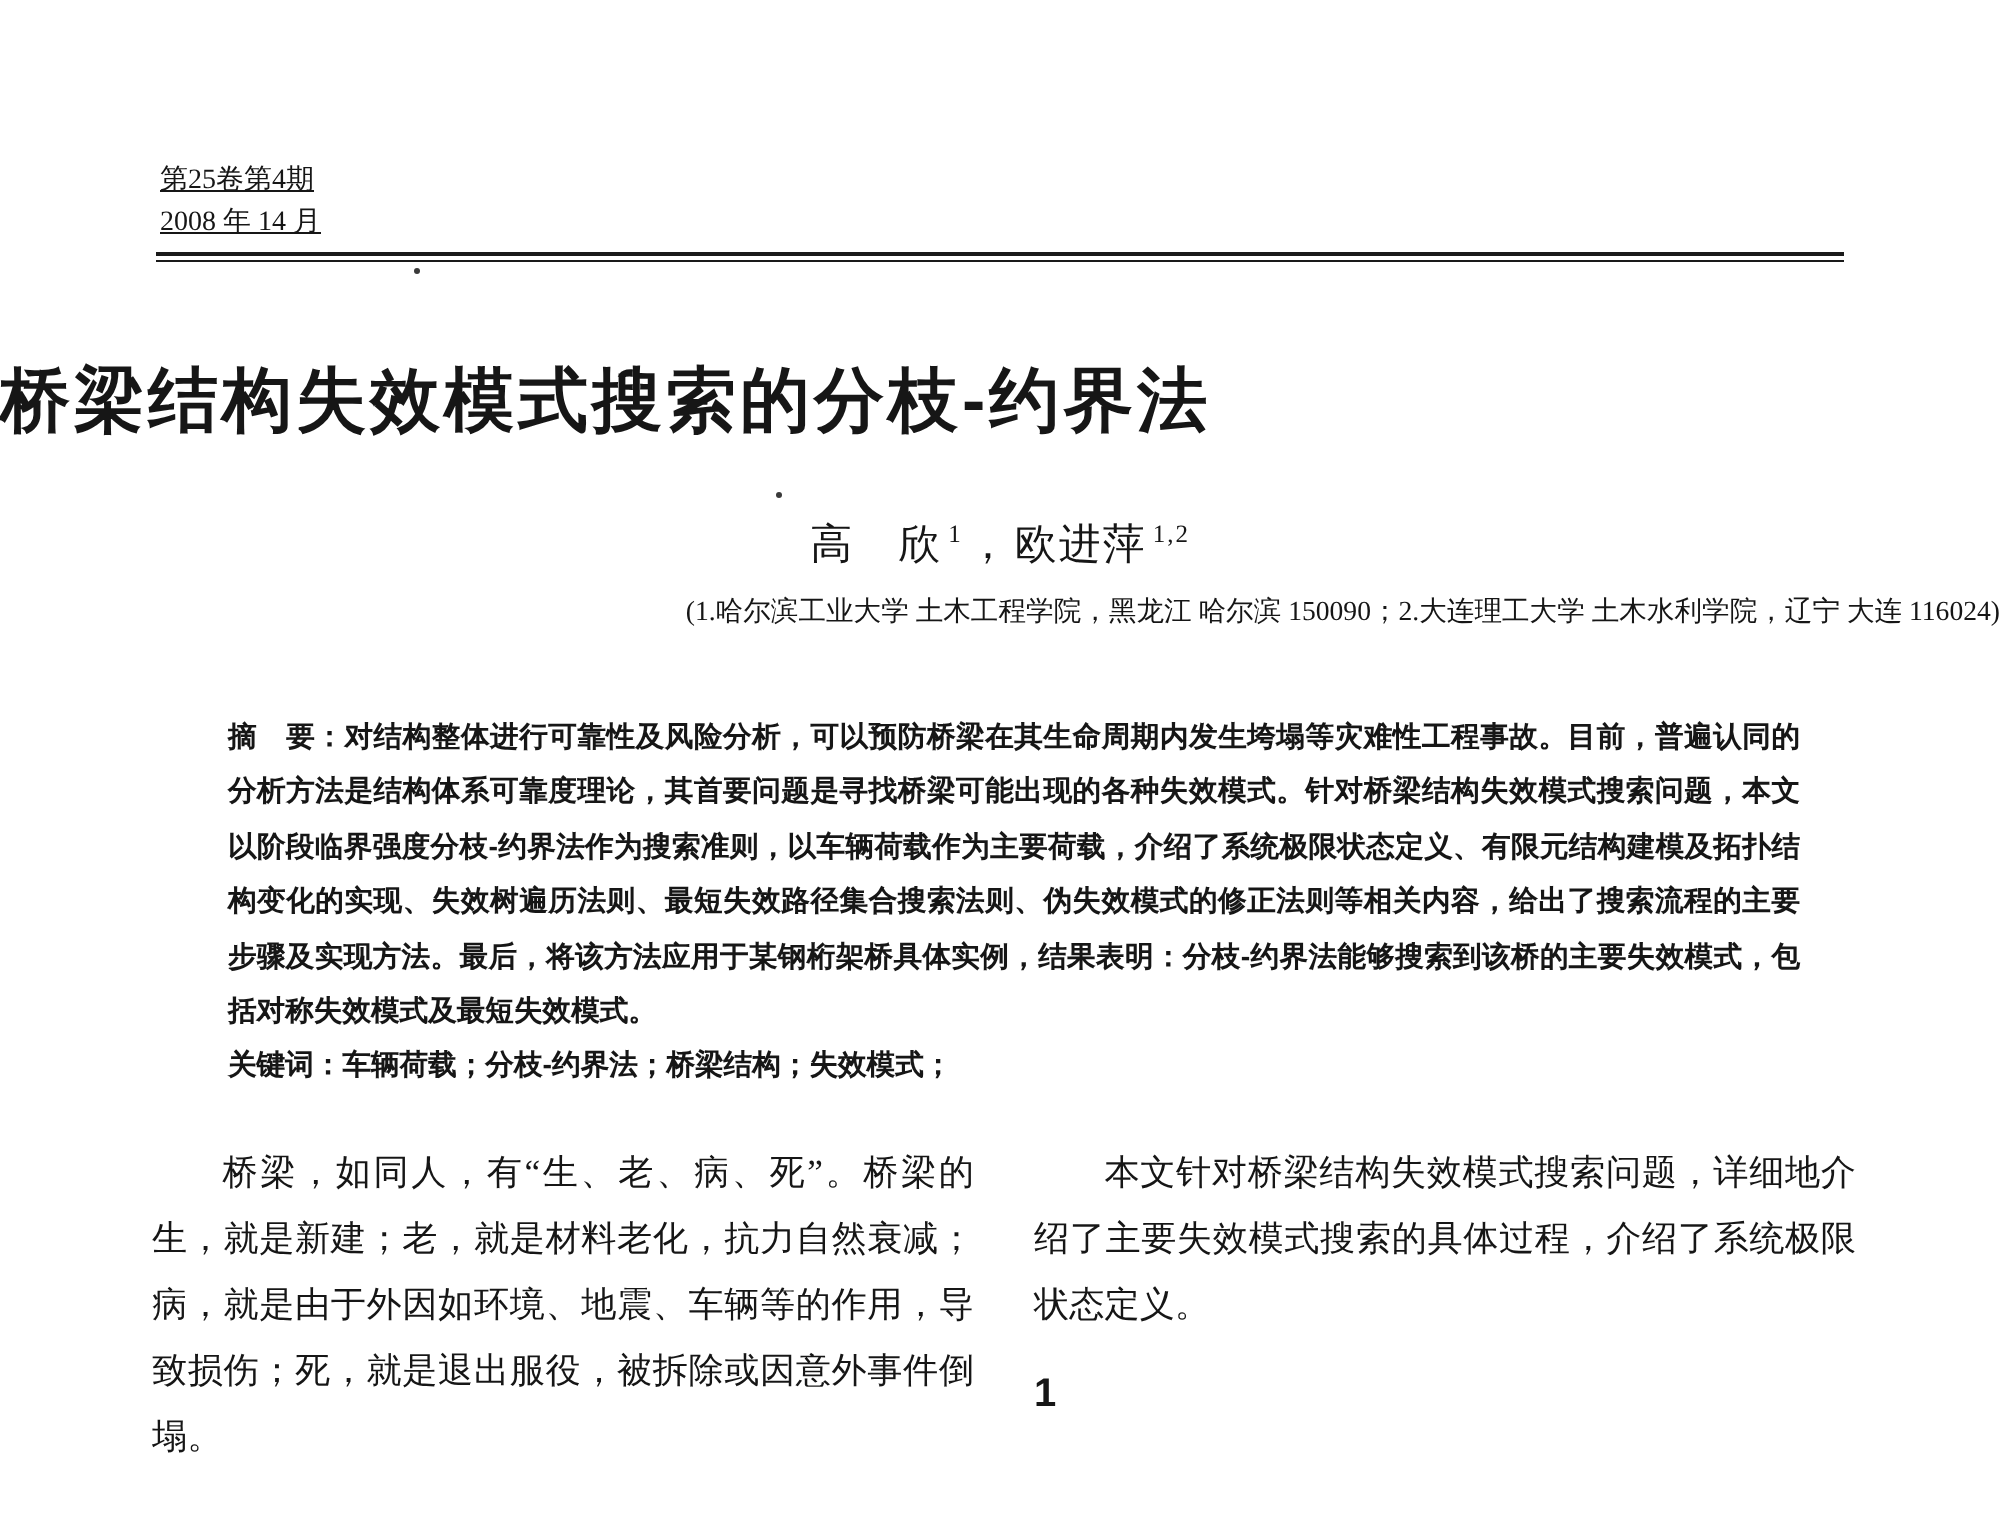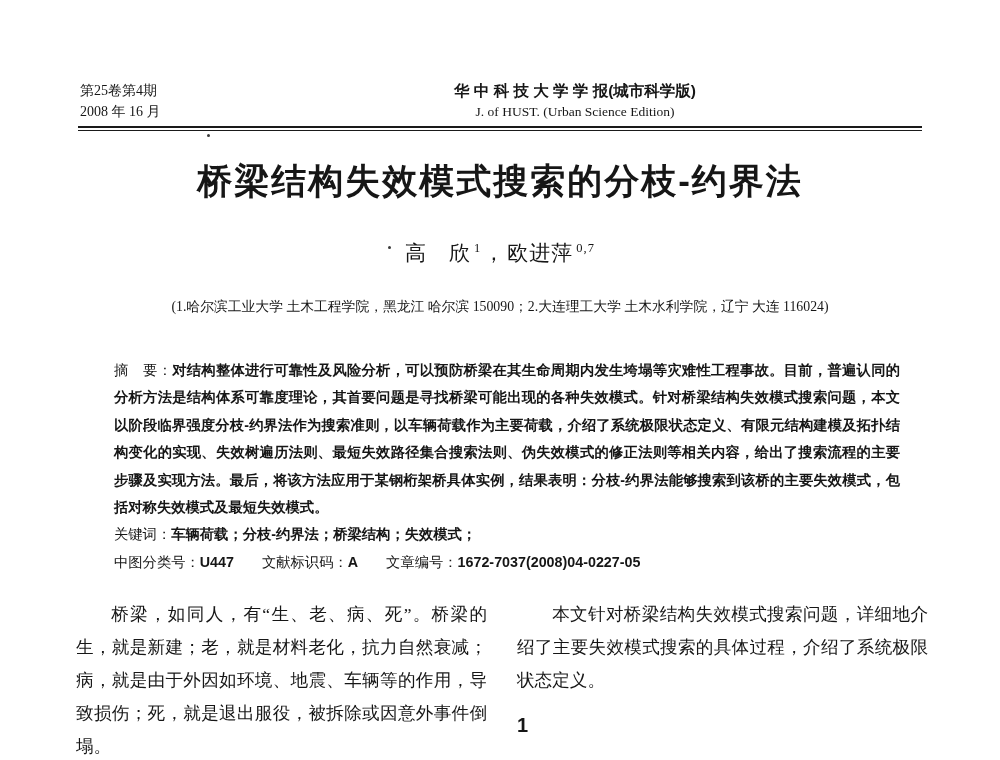--- a/index.html
+++ b/index.html
@@ -10,58 +10,59 @@
     background:#ffffff;
     color:#161616;
     overflow:hidden;
     font-family:"Liberation Serif","DejaVu Serif",serif;
   }
 
   
   .jheader {
     display:flex; justify-content:space-between; align-items:flex-end;
     margin:80px 80px 0 80px;
+    text-decoration:underline;
   }
   .jh-left, .jh-right { width:150px; font-size:14px; line-height:21px; }
   .jh-right { text-align:right; padding-right:16px; }
   .jh-center { flex:1; text-align:center; }
   .jh-center .cn { font-size:15.5px; font-weight:700; line-height:21px; font-family:"Liberation Sans","DejaVu Sans",sans-serif; }
   .jh-center .en { font-size:13.5px; line-height:21px; }
   .jrule {
     margin:4px 78px 0 78px; height:5px;
     border-top:2.5px solid #1a1a1a;
     border-bottom:1.5px solid #1a1a1a;
   }
 
   
   .title {
-    margin-top:27px; text-align:center;
+    margin-top:46px; 
     font-size:35px; font-weight:700; letter-spacing:2px;
     font-family:"Liberation Sans","DejaVu Sans",sans-serif;
   }
   .authors {
     margin-top:34px; text-align:center;
     font-size:21px; letter-spacing:1px;
   }
   .authors sup { font-size:12.5px; margin-left:3px; }
   .authors .sep { margin:0 2px; }
   .affil {
-    margin-top:30px; text-align:center;
+    margin-top:10px; text-align:right;
     font-size:13.8px; line-height:20px;
   }
 
   
   .abstract {
     margin:40px 100px 0 114px;
     font-size:14.3px; line-height:27.4px;
     text-align:justify;
     font-family:"Liberation Sans","DejaVu Sans",sans-serif;
     font-weight:600;
   }
-  .abstract b { font-weight:400;margin-top:44px; }
+  .abstract b { font-weight:700;margin-top:44px; }
   .meta-line span.gap { display:inline-block; width:28px; }
 
   
   .body-cols {
     display:flex; gap:30px;
     margin:22px 72px 0 76px;
   }
   .col { flex:1; font-size:17.6px; line-height:33px; text-align:justify; }
   .col p { text-indent:2em; }
   .section-head {
@@ -78,41 +79,36 @@
   .sp2 { left:388px; top:246px; width:3px; height:3px; }
 </style>
 </head>
 <body>
 
 <div class="page">
 
   <div class="jheader">
     <div class="jh-left">
       <div>第25卷第4期</div>
-      <div>2008 年 16 月</div>
-    </div>
-    <div class="jh-center">
-      <div class="cn">华 中 科 技 大 学 学 报(城市科学版)</div>
-      <div class="en">J. of HUST. (Urban Science Edition)</div>
+      <div>2008 年 14 月</div>
     </div>
   </div>
   <div class="jrule"></div>
 
   <div class="title">桥梁结构失效模式搜索的分枝-约界法</div>
 
   <div class="authors">
-    <span><span>高　欣</span><sup>1</sup></span><span class="sep">，</span><span><span>欧进萍</span><sup>0,7</sup></span>
+    <span><span>高　欣</span><sup>1</sup></span><span class="sep">，</span><span><span>欧进萍</span><sup>1,2</sup></span>
   </div>
 
   <div class="affil">(1.哈尔滨工业大学 土木工程学院，黑龙江 哈尔滨 150090；2.大连理工大学 土木水利学院，辽宁 大连 116024)</div>
 
   <div class="abstract">
     <div><b>摘　要：</b><span>对结构整体进行可靠性及风险分析，可以预防桥梁在其生命周期内发生垮塌等灾难性工程事故。目前，普遍认同的分析方法是结构体系可靠度理论，其首要问题是寻找桥梁可能出现的各种失效模式。针对桥梁结构失效模式搜索问题，本文以阶段临界强度分枝-约界法作为搜索准则，以车辆荷载作为主要荷载，介绍了系统极限状态定义、有限元结构建模及拓扑结构变化的实现、失效树遍历法则、最短失效路径集合搜索法则、伪失效模式的修正法则等相关内容，给出了搜索流程的主要步骤及实现方法。最后，将该方法应用于某钢桁架桥具体实例，结果表明：分枝-约界法能够搜索到该桥的主要失效模式，包括对称失效模式及最短失效模式。</span></div>
     <div><b>关键词：</b><span>车辆荷载；分枝-约界法；桥梁结构；失效模式；</span></div>
-    <div class="meta-line"><b>中图分类号：</b><span>U447</span><span class="gap"></span><b>文献标识码：</b><span>A</span><span class="gap"></span><b>文章编号：</b><span>1672-7037(2008)04-0227-05</span></div>
   </div>
 
   <div class="body-cols">
     <div class="col">
       <p>桥梁，如同人，有“生、老、病、死”。桥梁的生，就是新建；老，就是材料老化，抗力自然衰减；病，就是由于外因如环境、地震、车辆等的作用，导致损伤；死，就是退出服役，被拆除或因意外事件倒塌。</p>
 
     </div>
     <div class="col">
       <p>本文针对桥梁结构失效模式搜索问题，详细地介绍了主要失效模式搜索的具体过程，介绍了系统极限状态定义。</p>
       <div class="section-head">

